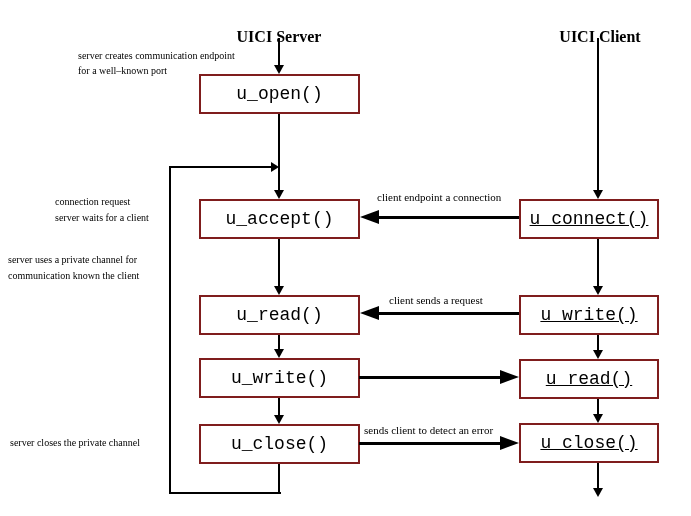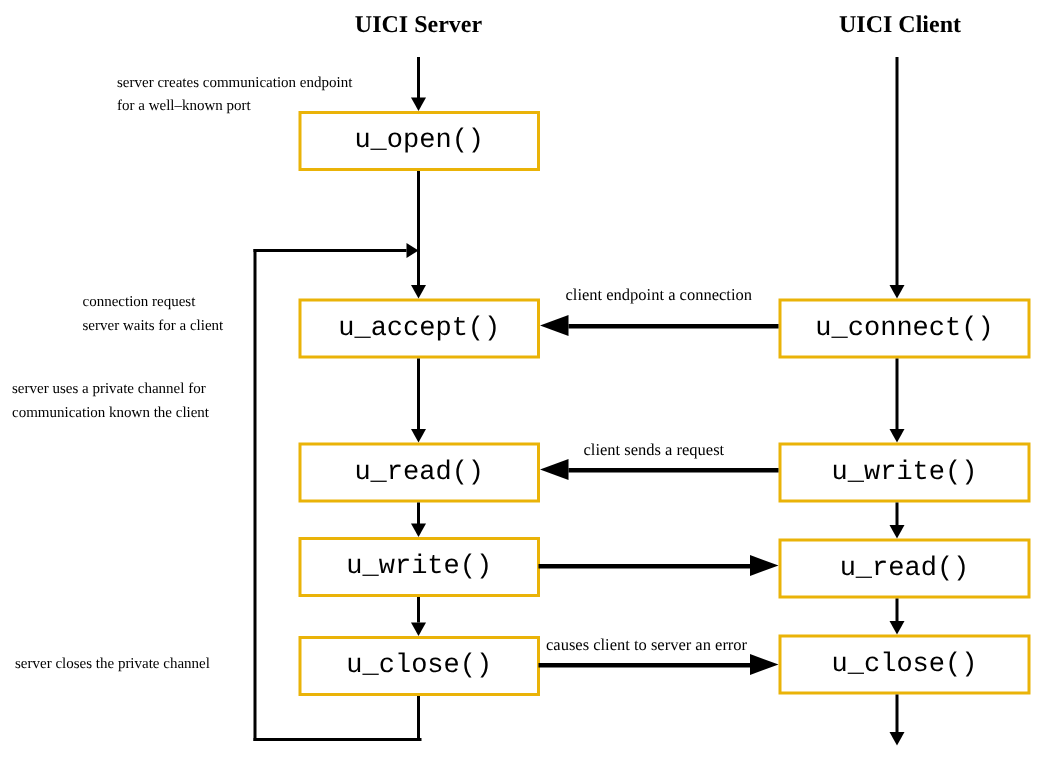--- a/index.html
+++ b/index.html
@@ -17,35 +17,36 @@
     color: #000000;
   }
   .title {
     position: absolute;
     font-family: "Liberation Serif", serif;
     font-weight: bold;
     font-size: 16px;
     text-align: center;
     width: 160px;
     white-space: nowrap;
+    margin-top: 20px;
   }
   .box {
     position: absolute;
     box-sizing: border-box;
-    border: 2px solid #eab308;
+    border: 2px solid #7f1d1d;
     background: #ffffff;
     width: 161px;
     height: 40px;
     text-align: center;
     line-height: 36px;
     font-family: "Liberation Mono", "DejaVu Sans Mono", monospace;
     font-size: 18px;
     white-space: nowrap;
   }
-  .box.client { width: 168px; }
+  .box.client { width: 140px; text-decoration: underline; }
   .vline {
     position: absolute;
     width: 2px;
     background: #000000;
   }
   .hline {
     position: absolute;
     height: 2px;
     background: #000000;
   }
@@ -120,21 +121,21 @@
   <div class="ann" style="left:8px; top:252px;">
     <span>server uses a private channel for</span>
     <span>communication known the client</span>
   </div>
   <div class="ann" style="left:10px; top:435px;">
     <span>server closes the private channel</span>
   </div>
 
   <div class="msg" style="left:377px; top:190px;">client endpoint a connection</div>
   <div class="msg" style="left:389px; top:293px;">client sends a request</div>
-  <div class="msg" style="left:364px; top:423px;">causes client to server an error</div>
+  <div class="msg" style="left:364px; top:423px;">sends client to detect an error</div>
 
   <div class="vline" style="left:278px; top:38px; height:28px;"></div>
   <div class="arr-down" style="left:274px; top:65px;"></div>
 
   <div class="vline" style="left:278px; top:114px; height:77px;"></div>
   <div class="arr-down" style="left:274px; top:190px;"></div>
 
   <div class="vline" style="left:278px; top:239px; height:48px;"></div>
   <div class="arr-down" style="left:274px; top:286px;"></div>
 

